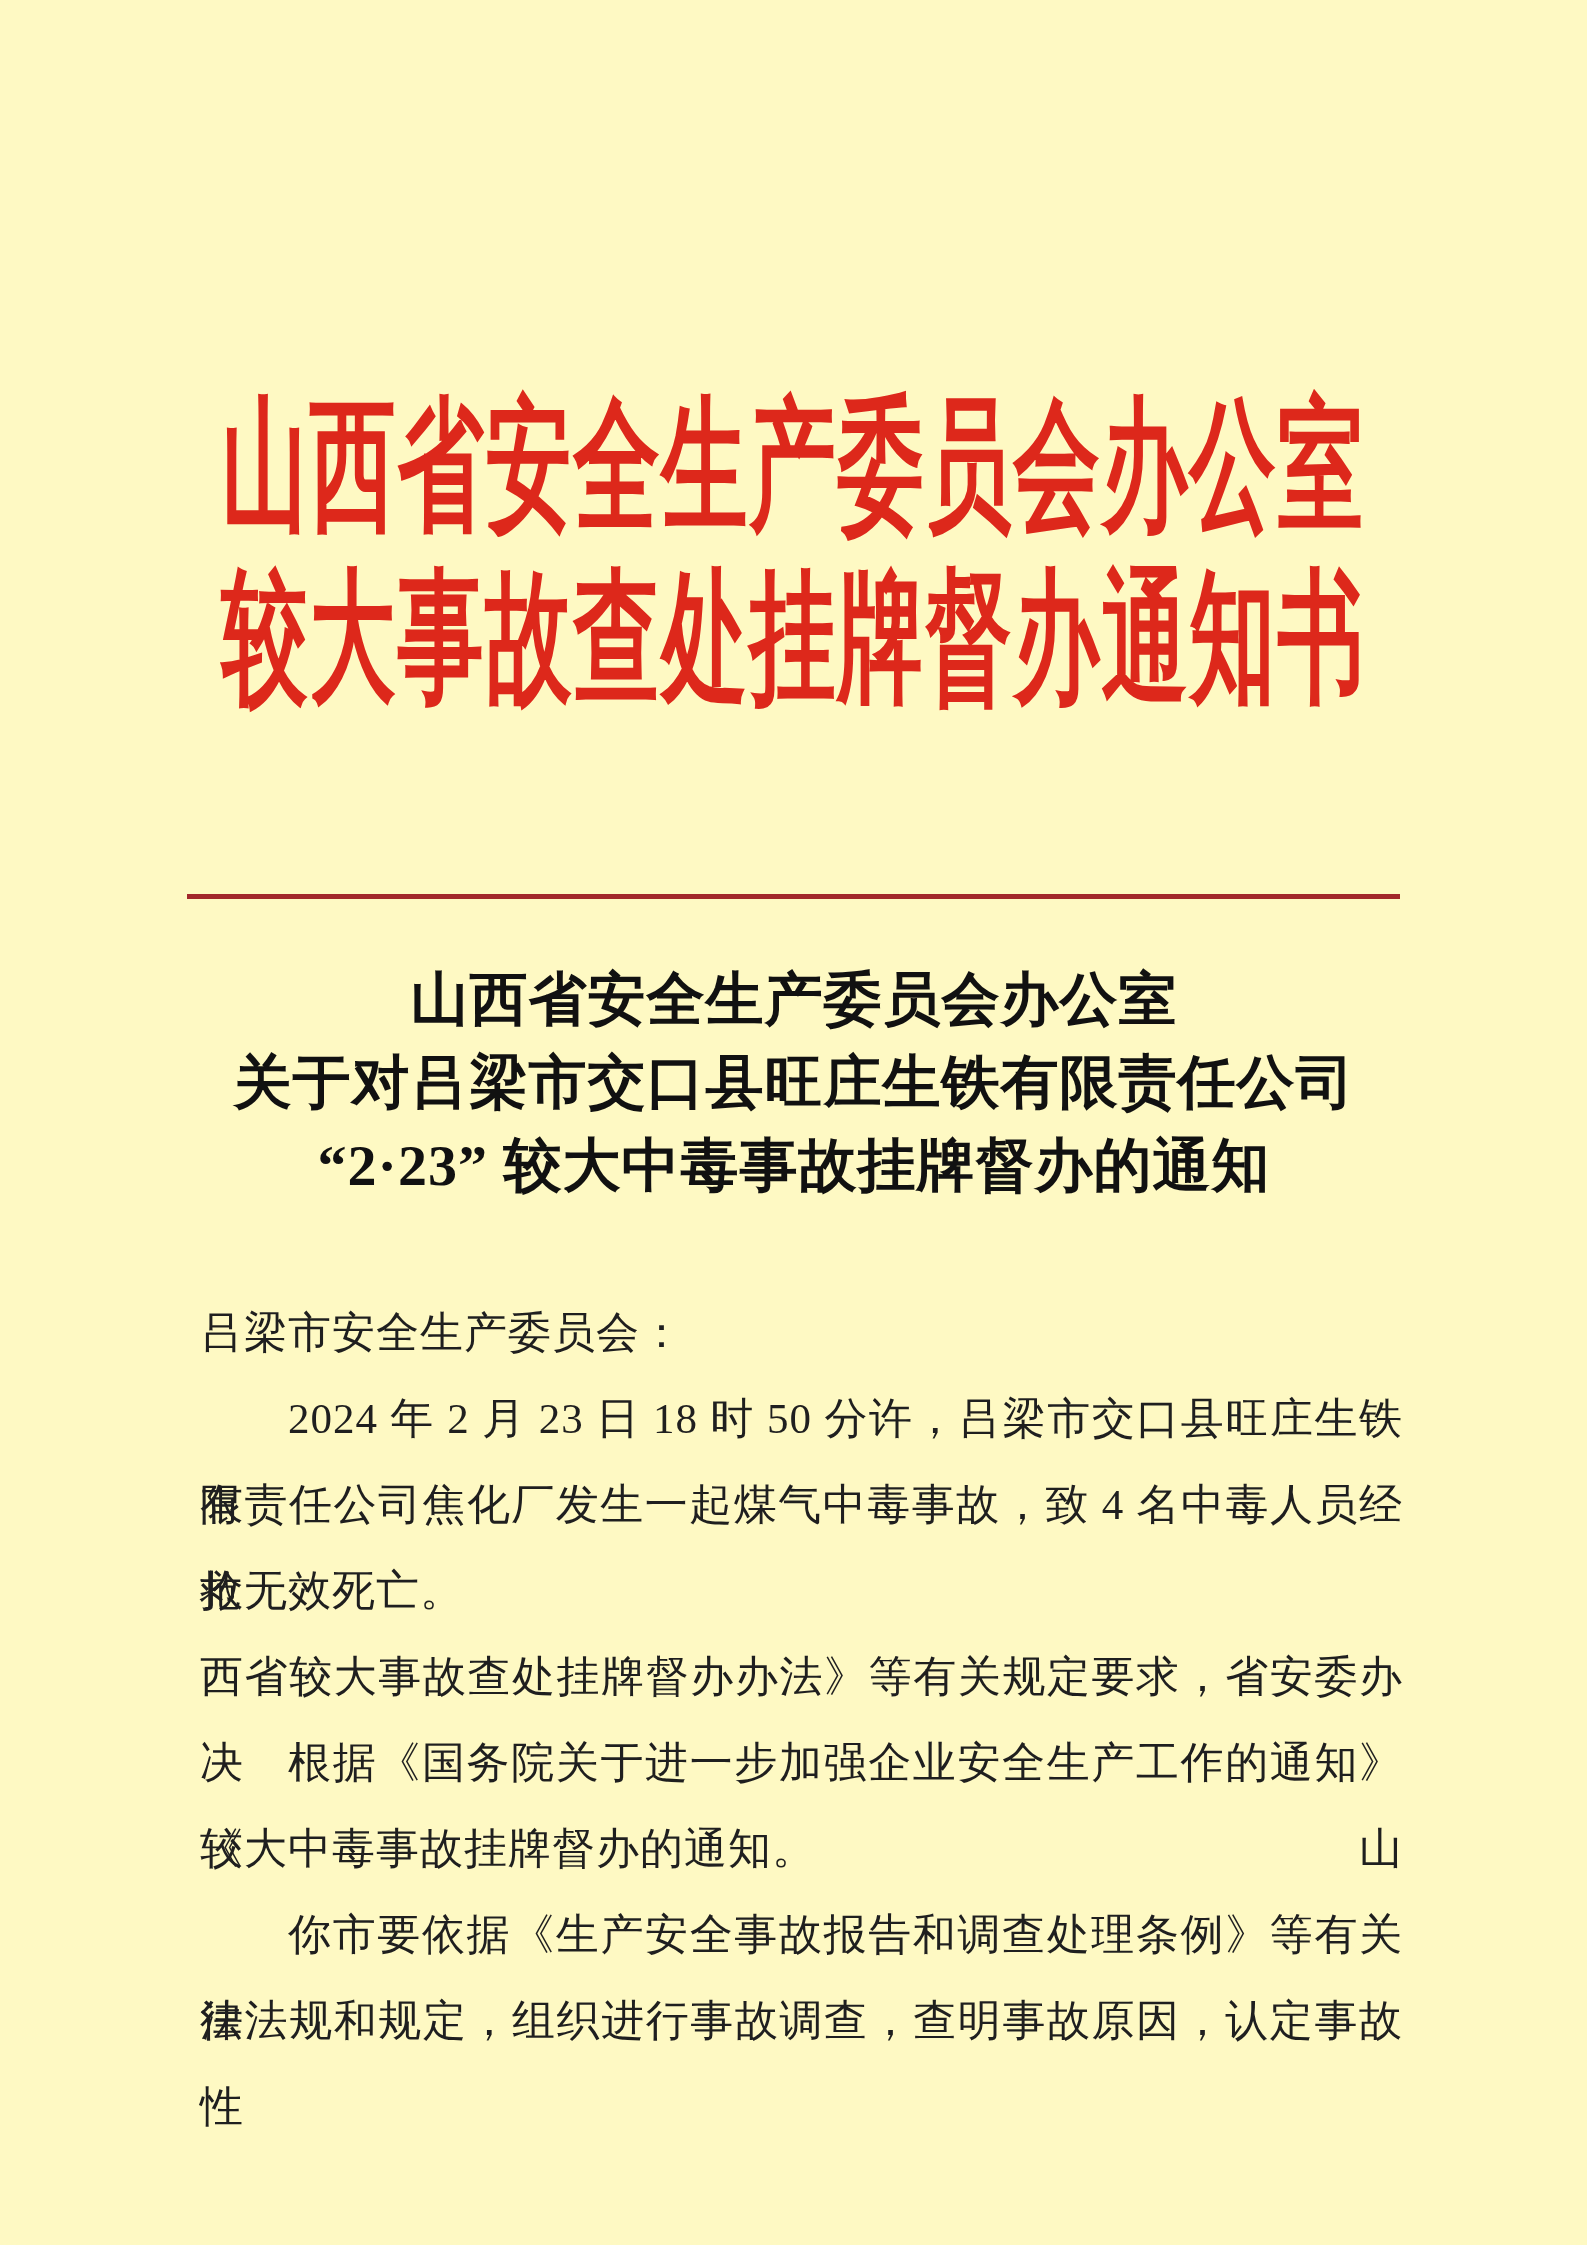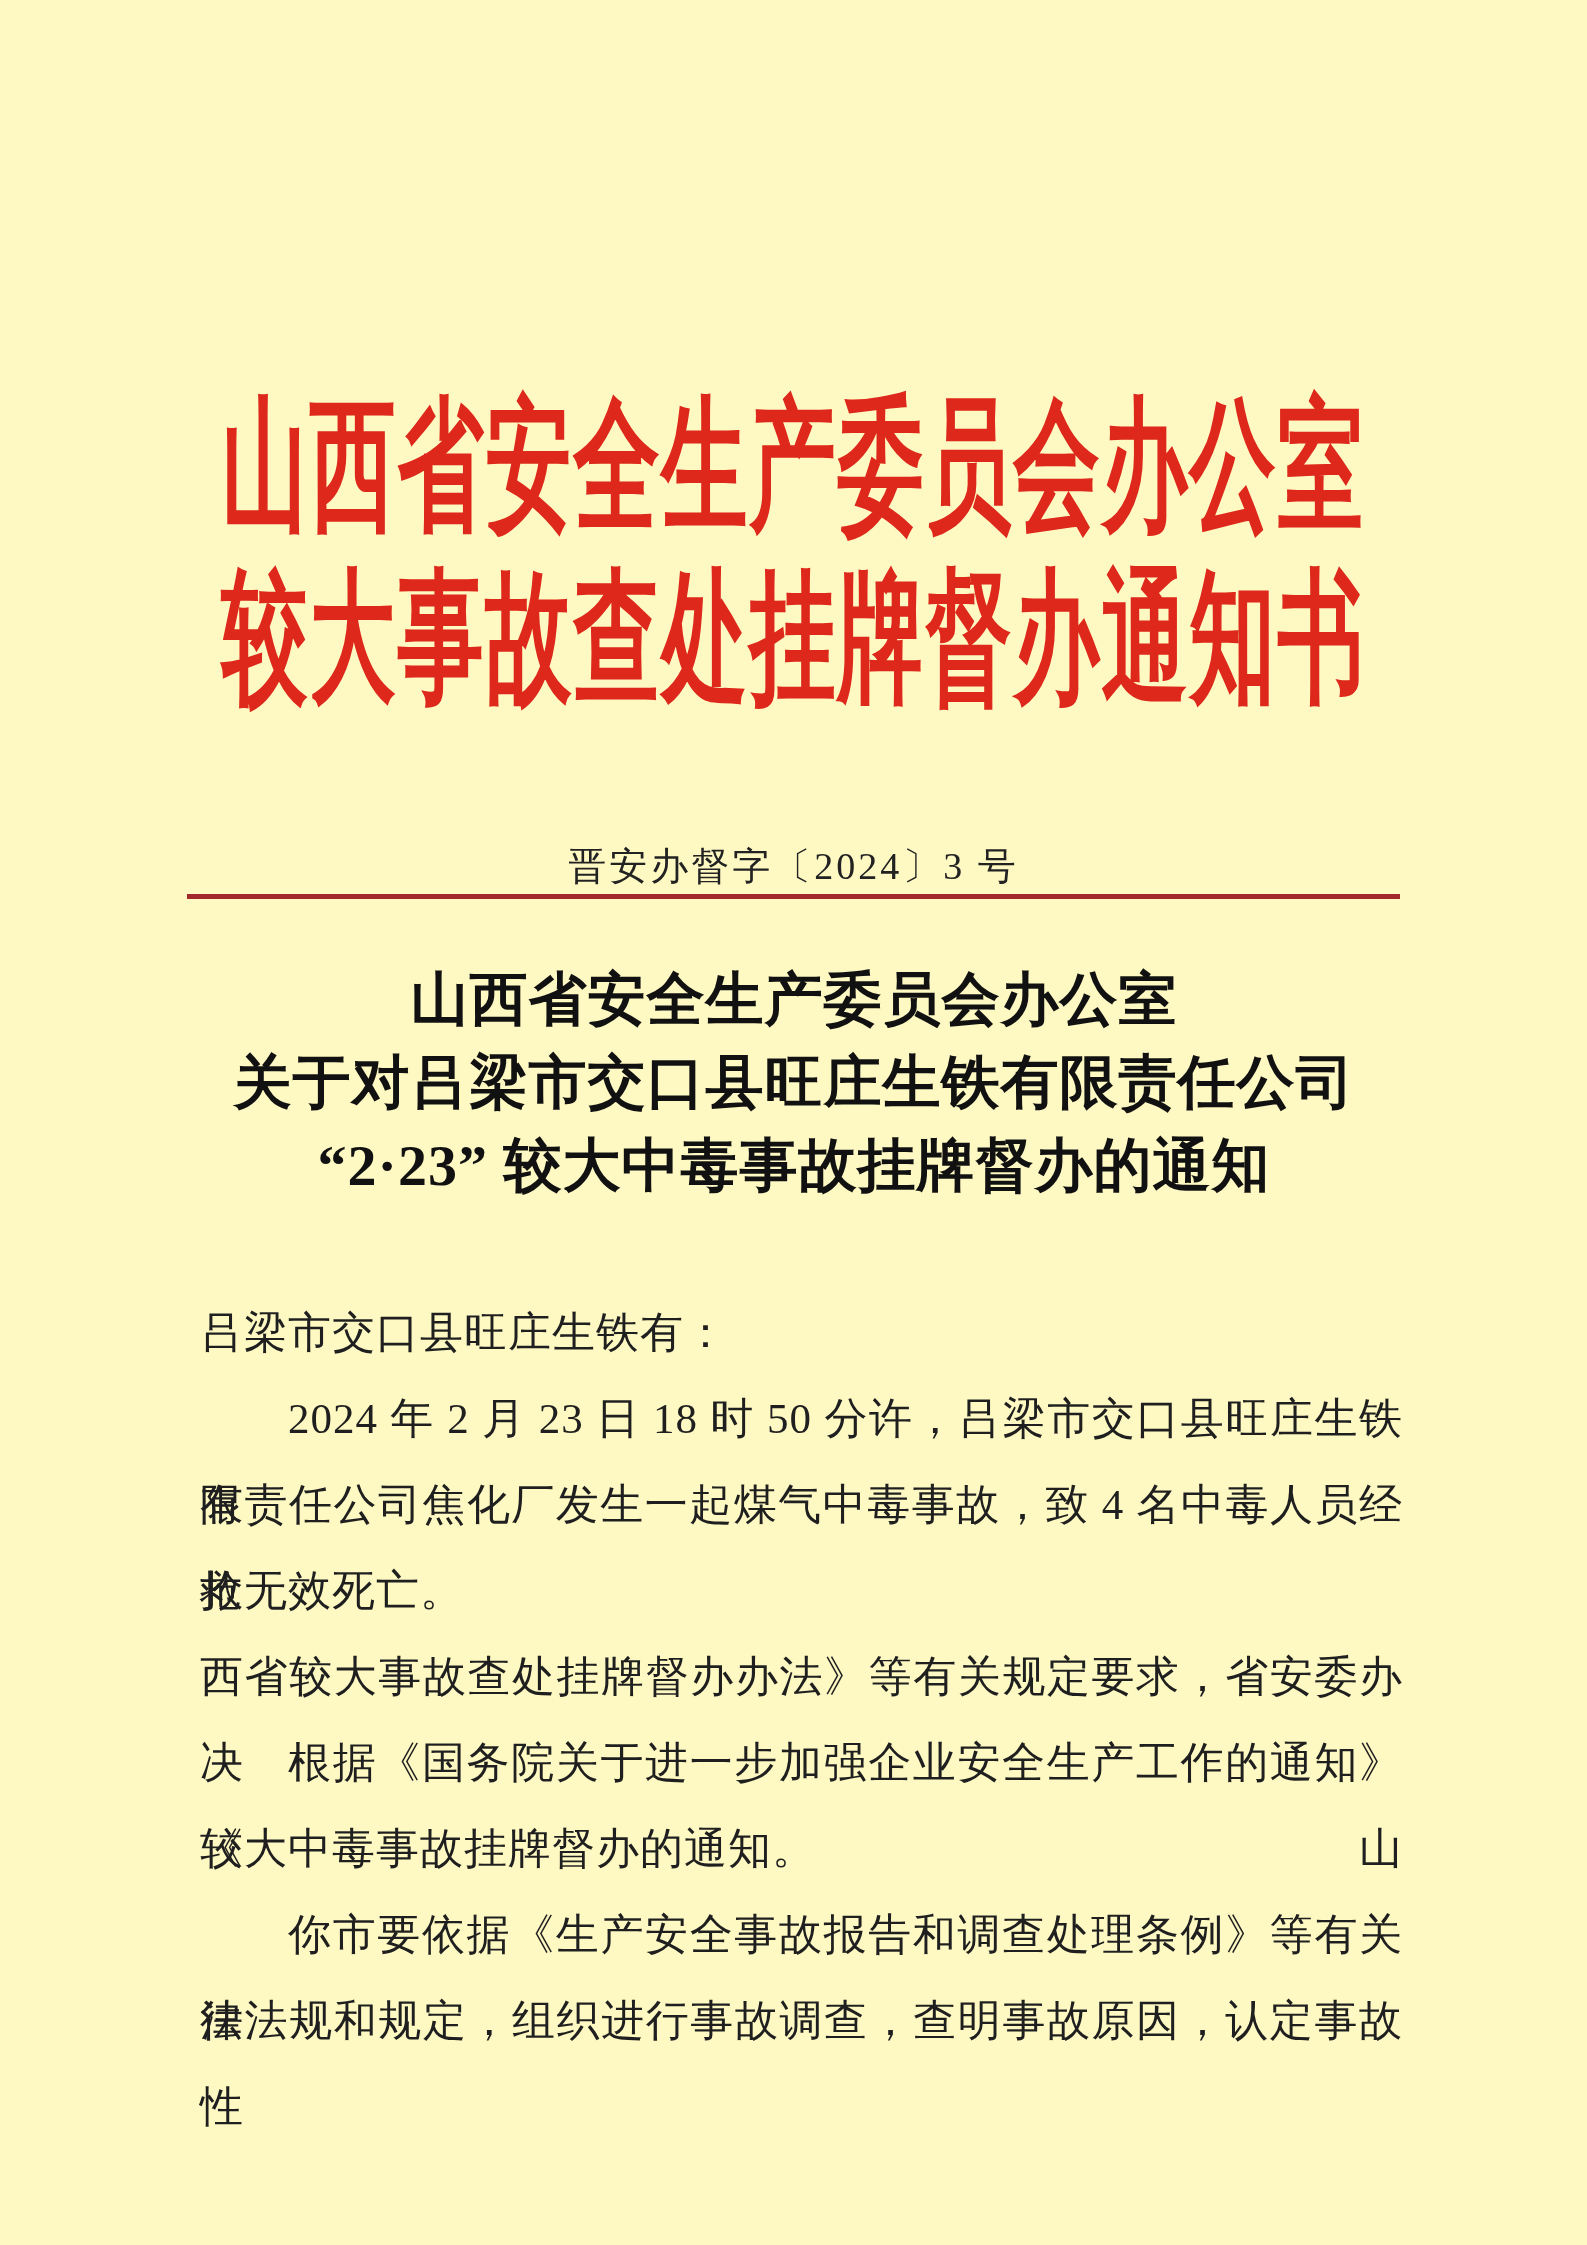--- a/index.html
+++ b/index.html
@@ -91,32 +91,31 @@
 </style>
 </head>
 <body>
 
 <div class="page">
 
   <div class="red-line red-line-1" style="color: rgb(221, 40, 27);">山西省安全生产委员会办公室</div>
 
   <div class="red-line red-line-2" style="color: rgb(221, 40, 27);">较大事故查处挂牌督办通知书</div>
 
-  <div class="doc-number">晋安办督字〔2024〕3 号</div>
 
   <div class="red-rule" style="background: rgb(162, 40, 43);"></div>
 
   <div class="doc-title">
     <div>山西省安全生产委员会办公室</div>
     <div>关于对吕梁市交口县旺庄生铁有限责任公司</div>
     <div>“2·23” 较大中毒事故挂牌督办的通知</div>
   </div>
 
   <div class="doc-body">
-    <div class="body-line">吕梁市交口县旺庄生铁有：</div>
+    <div class="body-line">吕梁市安全生产委员会：</div>
     <div class="body-line fill indent">2024 年 2 月 23 日 18 时 50 分许，吕梁市交口县旺庄生铁有</div>
     <div class="body-line fill">限责任公司焦化厂发生一起煤气中毒事故，致 4 名中毒人员经抢</div>
     <div class="body-line">救无效死亡。</div>
     <div class="body-line fill">西省较大事故查处挂牌督办办法》等有关规定要求，省安委办决</div>
     <div class="body-line fill indent">根据《国务院关于进一步加强企业安全生产工作的通知》《山</div>
     <div class="body-line">较大中毒事故挂牌督办的通知。</div>
     <div class="body-line fill indent">你市要依据《生产安全事故报告和调查处理条例》等有关法</div>
     <div class="body-line fill">律法规和规定，组织进行事故调查，查明事故原因，认定事故性</div>
   </div>
 

